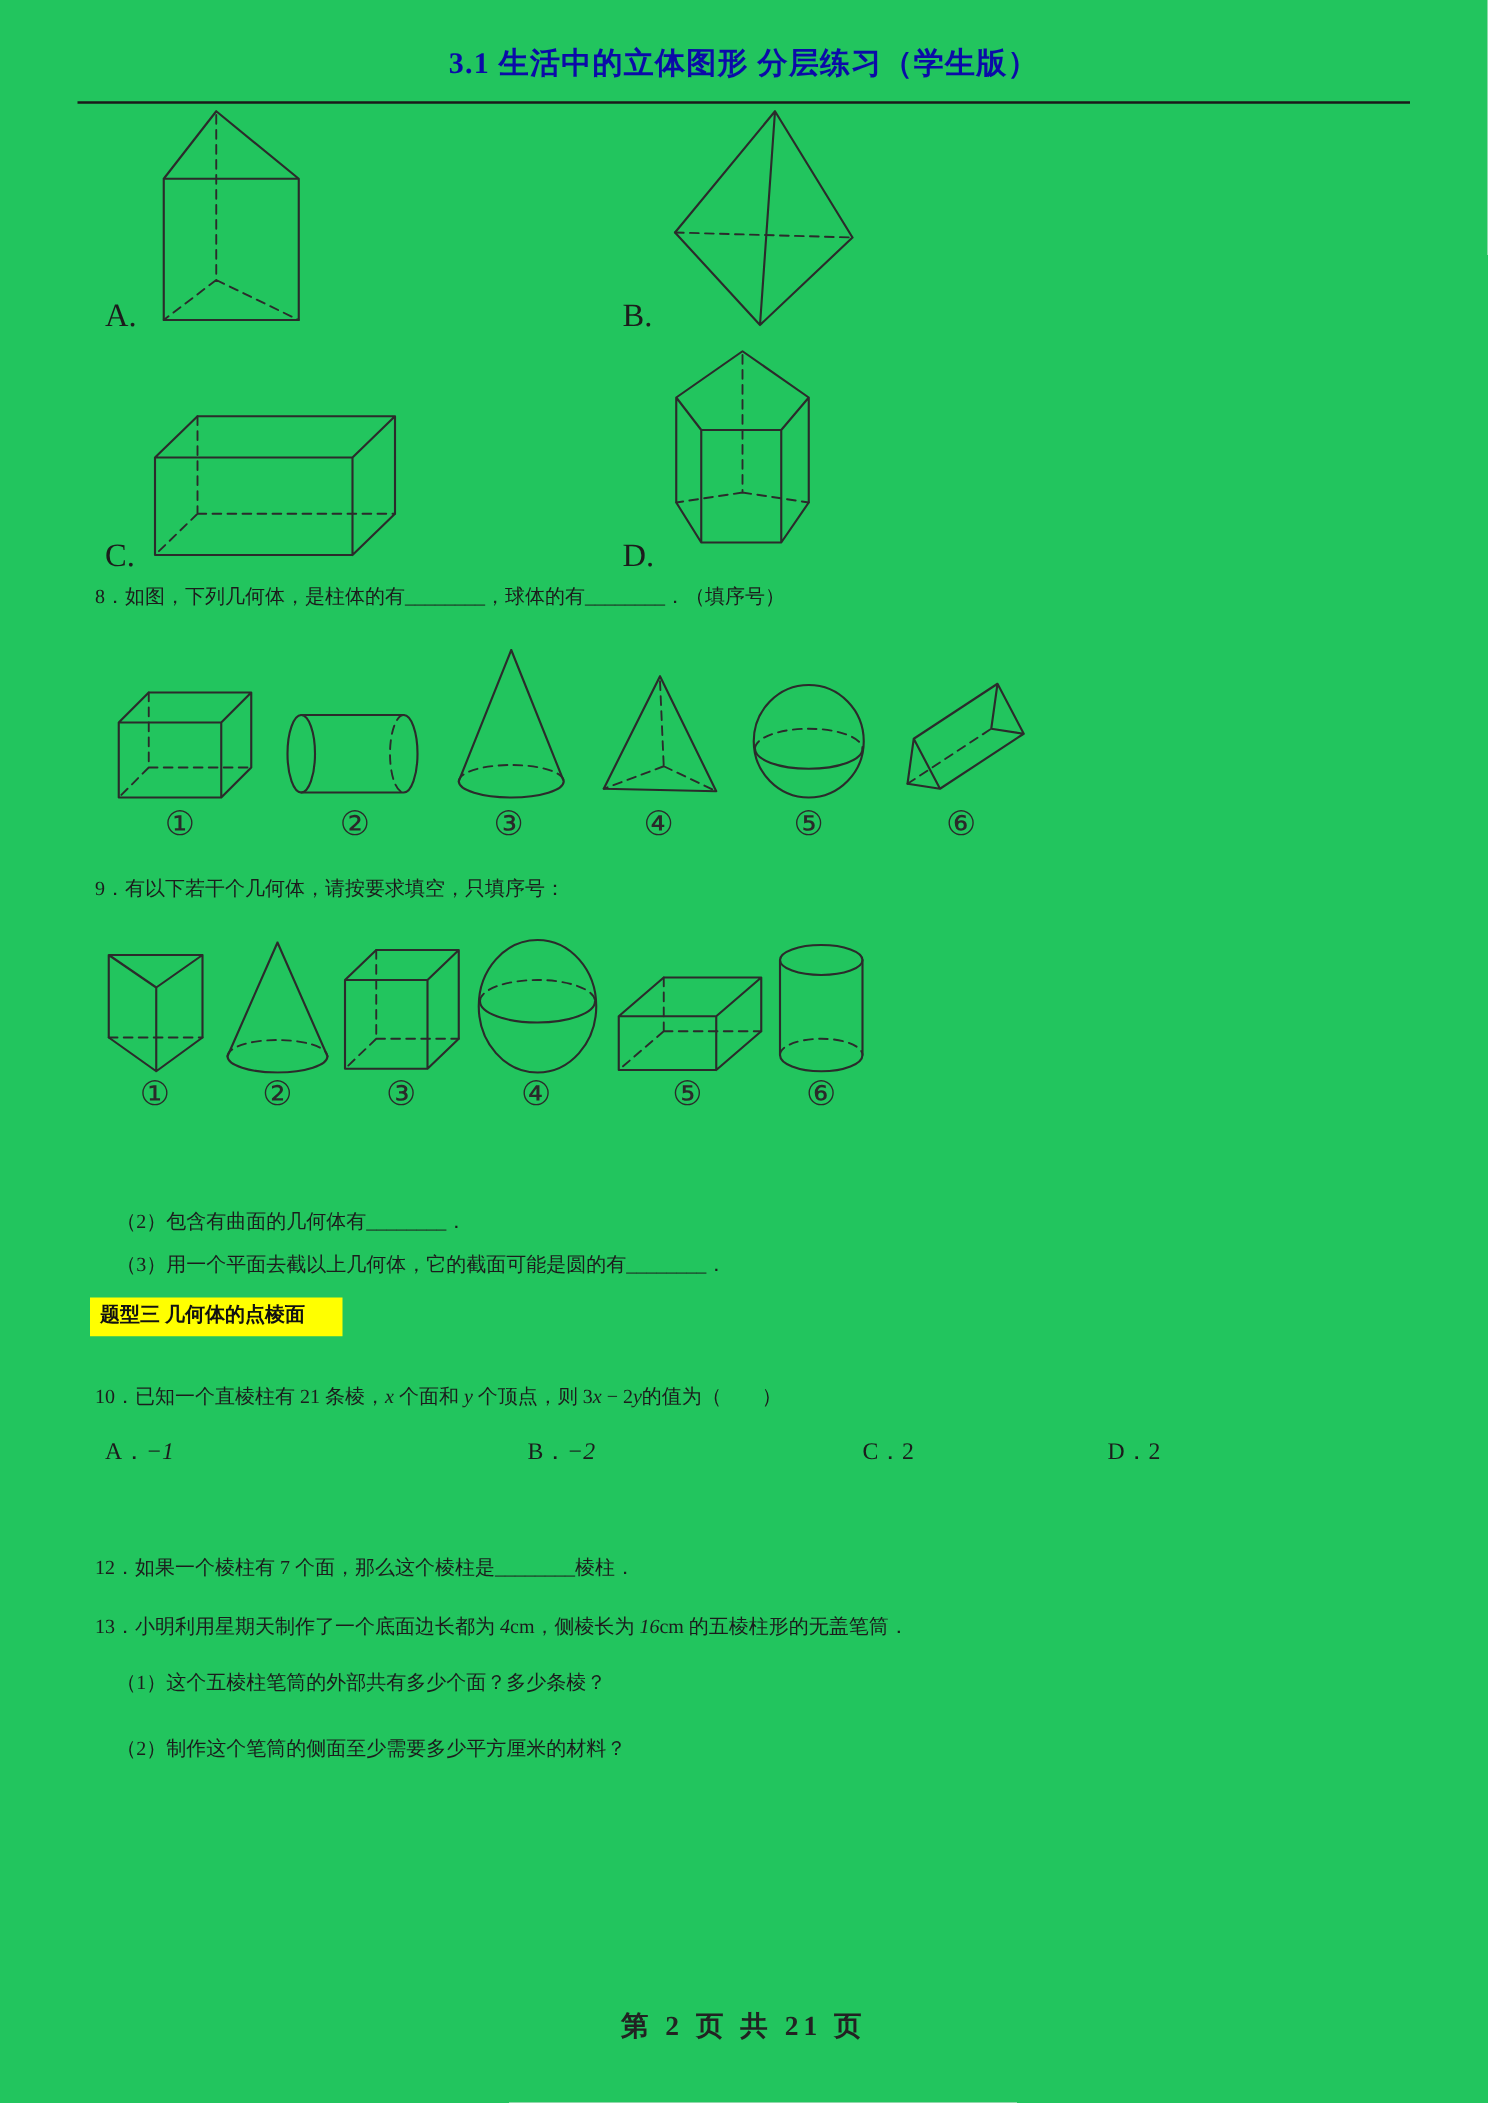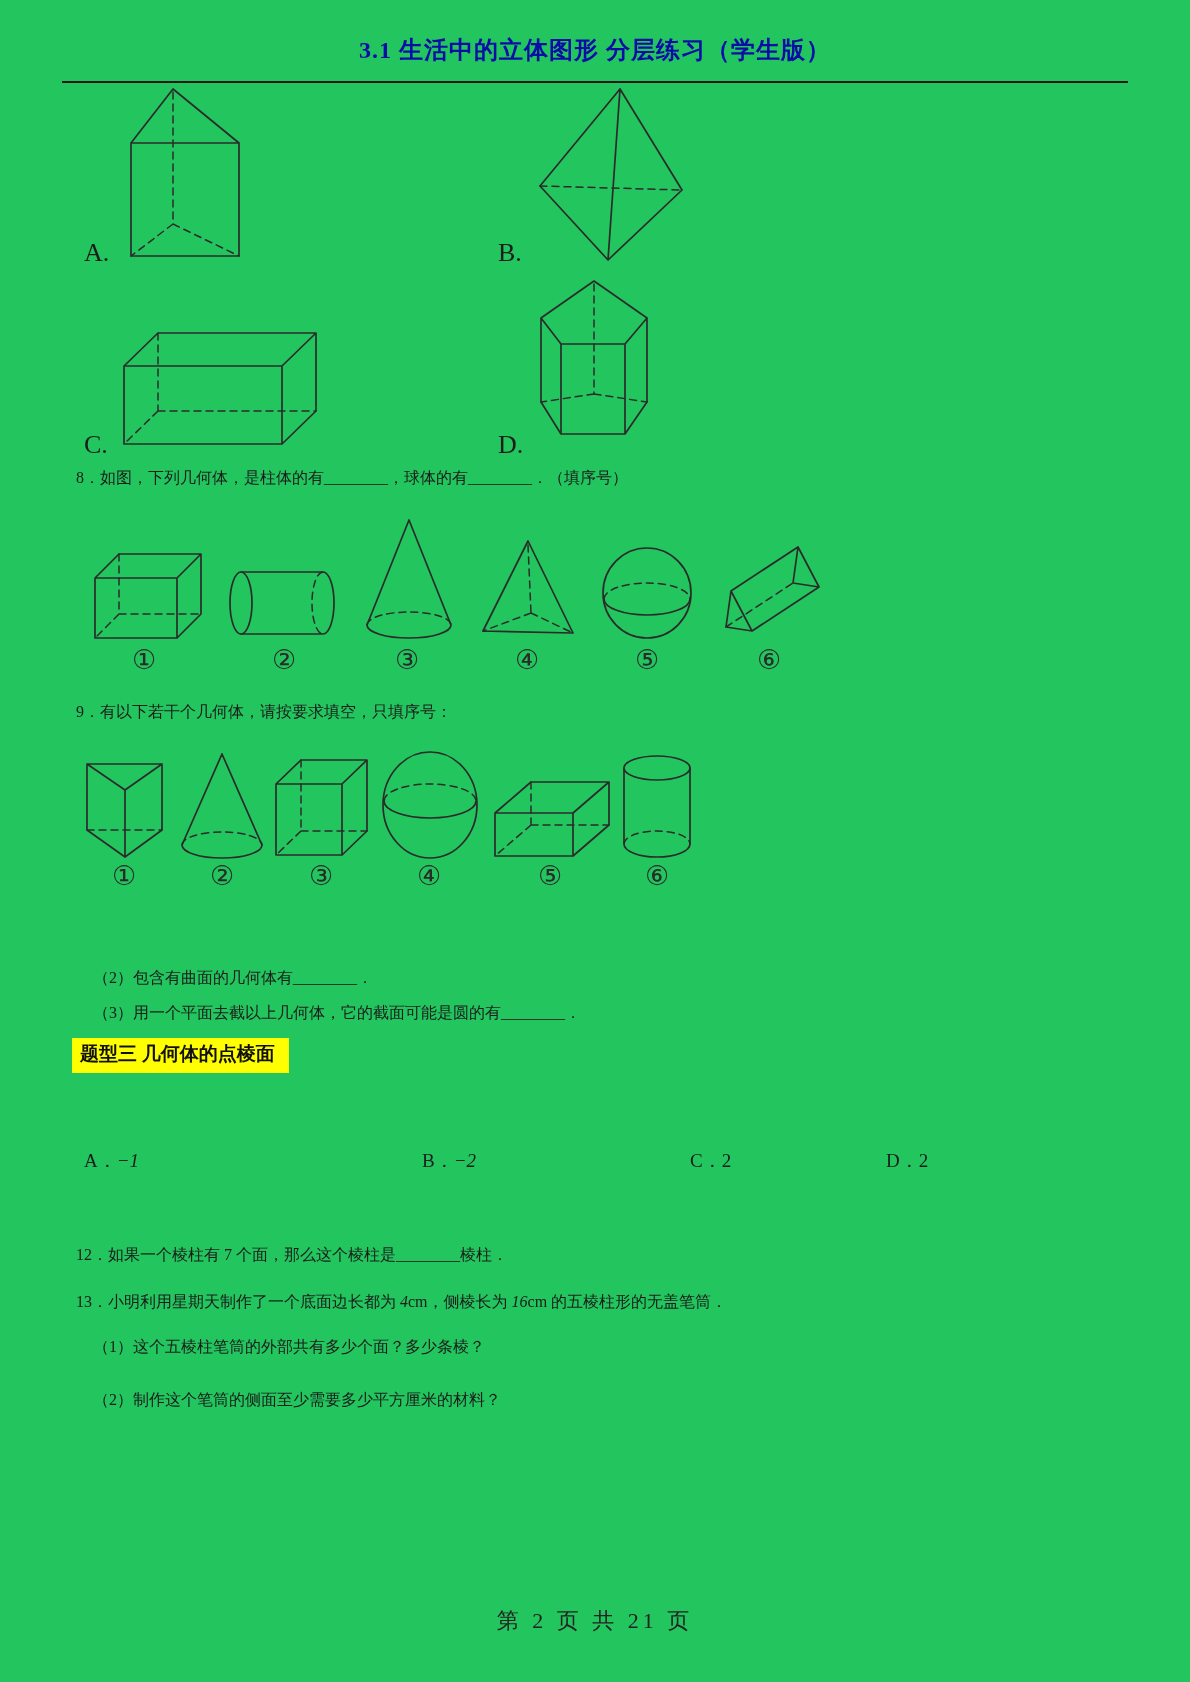--- a/index.html
+++ b/index.html
@@ -21,27 +21,27 @@
   .fig{ position:absolute; }
   .fig path, .fig ellipse{ fill:none; stroke:#2b2b2b; stroke-width:1.7; stroke-linejoin:round; stroke-linecap:round; }
   .fig .d{ stroke-dasharray:7 5; stroke-width:1.5; }
   .figlabel{ position:absolute; font-size:26px; }
   .line{ position:absolute; font-size:16px; line-height:1.3; white-space:nowrap; }
   .num{ position:absolute; width:40px; text-align:center; font-size:27px; color:#2a2a2a;
         font-family:"DejaVu Sans","Liberation Sans",sans-serif; }
   .section-heading{
     position:absolute; left:72px; top:1038px;
     background:var(--highlight-yellow,#ffff00);
-    font-size:19px; font-weight:bold; color:#111;
-    padding:5px 14px 7px 8px; line-height:1.2;
+    font-size:16px; font-weight:bold; color:#111;
+    padding:5px 30px 7px 8px; line-height:1.2;
   }
   .opt{ position:absolute; font-size:19px; white-space:nowrap; }
   .footer{
     position:absolute; left:0; right:0; top:1606px; text-align:center;
-    font-size:22px; letter-spacing:4px; color:#222;
+    font-size:22px; letter-spacing:4px; color:#222;font-weight:bold;
   }
   .seg-i{ font-style:italic; }
 </style>
 </head>
 <body>
 
 <div class="page">
 
   <div class="title">3.1 生活中的立体图形 分层练习（学生版）</div>
   <hr class="rule">
@@ -140,20 +140,21 @@
   <div class="num" style="left:301px;top:860px">③</div>
   <div class="num" style="left:409px;top:860px">④</div>
   <div class="num" style="left:530px;top:860px">⑤</div>
   <div class="num" style="left:637px;top:860px">⑥</div>
 
   <div class="line" style="left:93px;top:968px">（2）包含有曲面的几何体有________．</div>
   <div class="line" style="left:93px;top:1003px">（3）用一个平面去截以上几何体，它的截面可能是圆的有________．</div>
 
   <div class="section-heading">题型三 几何体的点棱面</div>
 
+  <div class="line" style="left:76px;top:1108px"><span>10．已知一个直棱柱有 21 条棱，</span><span class="seg-i">x</span><span> 个面和 </span><span class="seg-i">y</span><span> 个顶点，则 3</span><span class="seg-i">x</span><span> − 2</span><span class="seg-i">y</span><span>的值为（　　）</span></div>
   <span class="opt" style="left:84px;top:1148px"><span>A．</span><span class="seg-i">−1</span></span>
   <span class="opt" style="left:422px;top:1148px"><span>B．</span><span class="seg-i">−2</span></span>
   <span class="opt" style="left:690px;top:1148px"><span>C．2</span></span>
   <span class="opt" style="left:886px;top:1148px"><span>D．2</span></span>
 
   <div class="line" style="left:76px;top:1245px">12．如果一个棱柱有 7 个面，那么这个棱柱是________棱柱．</div>
   <div class="line" style="left:76px;top:1292px"><span>13．小明利用星期天制作了一个底面边长都为 </span><span class="seg-i">4</span><span>cm，侧棱长为 </span><span class="seg-i">16</span><span>cm 的五棱柱形的无盖笔筒．</span></div>
   <div class="line" style="left:93px;top:1337px">（1）这个五棱柱笔筒的外部共有多少个面？多少条棱？</div>
   <div class="line" style="left:93px;top:1390px">（2）制作这个笔筒的侧面至少需要多少平方厘米的材料？</div>
 

